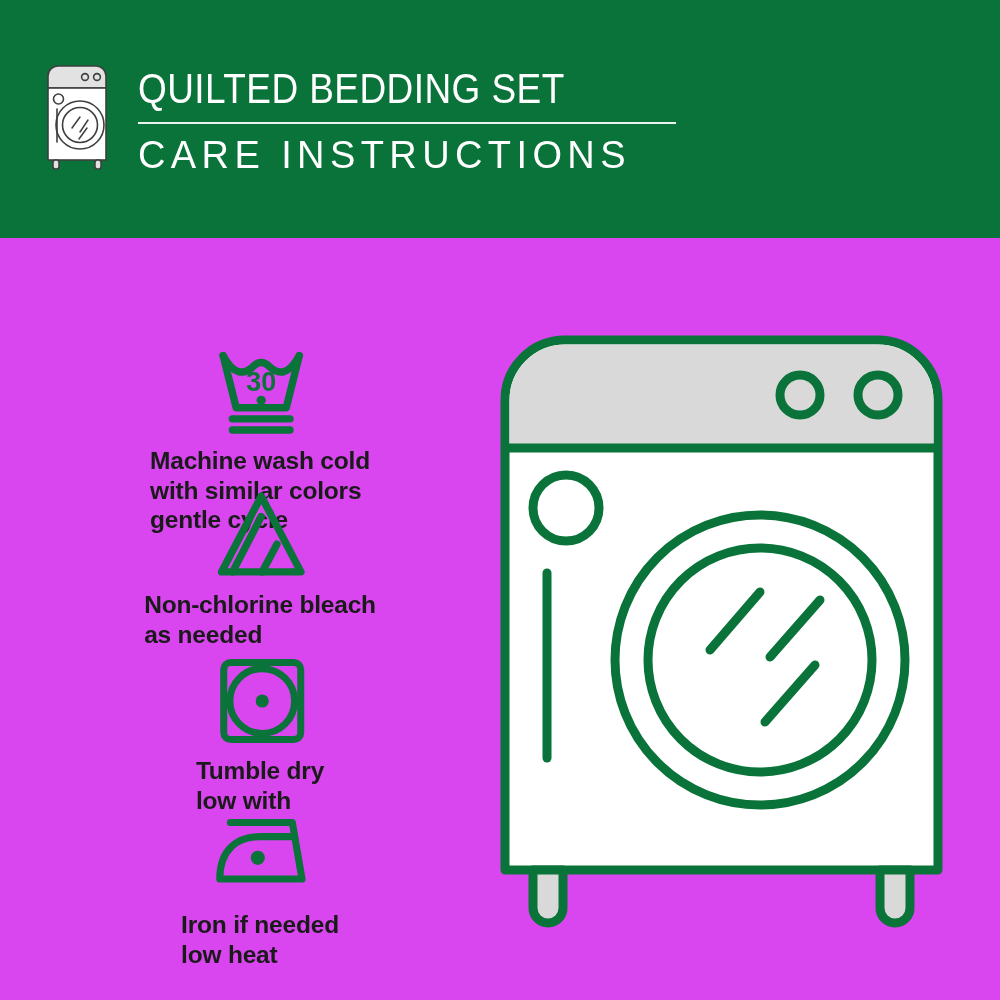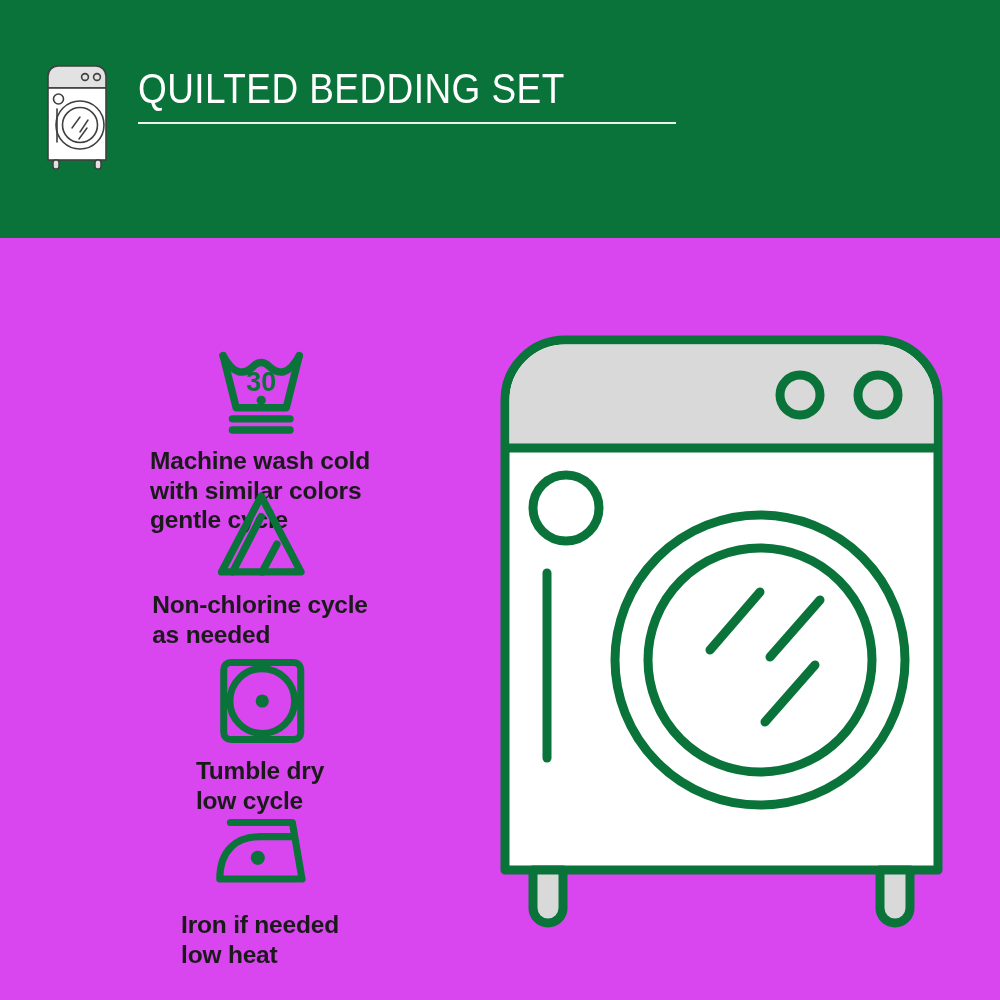--- a/index.html
+++ b/index.html
@@ -154,20 +154,21 @@
           <line x1="35" y1="77" x2="43" y2="66" stroke="#3f3f3f" stroke-width="1.5" stroke-linecap="round"></line>
 
           <rect x="9" y="98" width="6" height="9" rx="2.5" fill="#e2e2e2" stroke="#3f3f3f" stroke-width="1.5"></rect>
           <rect x="51" y="98" width="6" height="9" rx="2.5" fill="#e2e2e2" stroke="#3f3f3f" stroke-width="1.5"></rect>
         </svg>
       </span>
 
       <div id="header-text-block">
         <div id="header-title">QUILTED BEDDING SET</div>
         <div id="header-divider"></div>
+        <div id="header-subtitle">CARE INSTRUCTIONS</div>
       </div>
 
     </div>
   </div>
 
   <div id="care-list">
 
     <div class="care-row" id="care-row-0">
       <span class="care-symbol">
         <svg viewBox="0 0 112 104" width="104" height="98" xmlns="http://www.w3.org/2000/svg">
@@ -189,36 +190,36 @@
     <div class="care-row" id="care-row-1">
       <span class="care-symbol">
         <svg viewBox="0 0 112 104" width="104" height="96" xmlns="http://www.w3.org/2000/svg">
           <g fill="none" stroke="#0a7339" stroke-width="8" stroke-linecap="round" stroke-linejoin="round">
             <path d="M53 10 L96 92 L10 92 Z"></path>
             <line x1="53" y1="32" x2="22" y2="92"></line>
             <line x1="70" y1="62" x2="54" y2="92"></line>
           </g>
         </svg>
       </span>
-      <div class="care-text">Non-chlorine cycle
+      <div class="care-text">Non-chlorine bleach
 as needed</div>
     </div>
 
     <div class="care-row" id="care-row-2">
       <span class="care-symbol">
         <svg viewBox="0 0 112 104" width="98" height="92" xmlns="http://www.w3.org/2000/svg">
           <g fill="none" stroke="#0a7339" stroke-width="8" stroke-linecap="round" stroke-linejoin="round">
             <rect x="10" y="8" width="88" height="88" rx="8"></rect>
             <circle cx="54" cy="52" r="37"></circle>
           </g>
           <circle cx="54" cy="52" r="7.5" fill="#0a7339"></circle>
         </svg>
       </span>
       <div class="care-text">Tumble dry
-low cycle</div>
+low with</div>
     </div>
 
     <div class="care-row" id="care-row-3">
       <span class="care-symbol">
         <svg viewBox="0 0 112 104" width="104" height="92" xmlns="http://www.w3.org/2000/svg">
           <g fill="none" stroke="#0a7339" stroke-width="8" stroke-linecap="round" stroke-linejoin="round">
             <path d="M18 22 L88 22 L99 86 L6 86 C6 52 26 38 52 38 L90 38"></path>
           </g>
           <circle cx="49" cy="62" r="8" fill="#0a7339"></circle>
         </svg>

